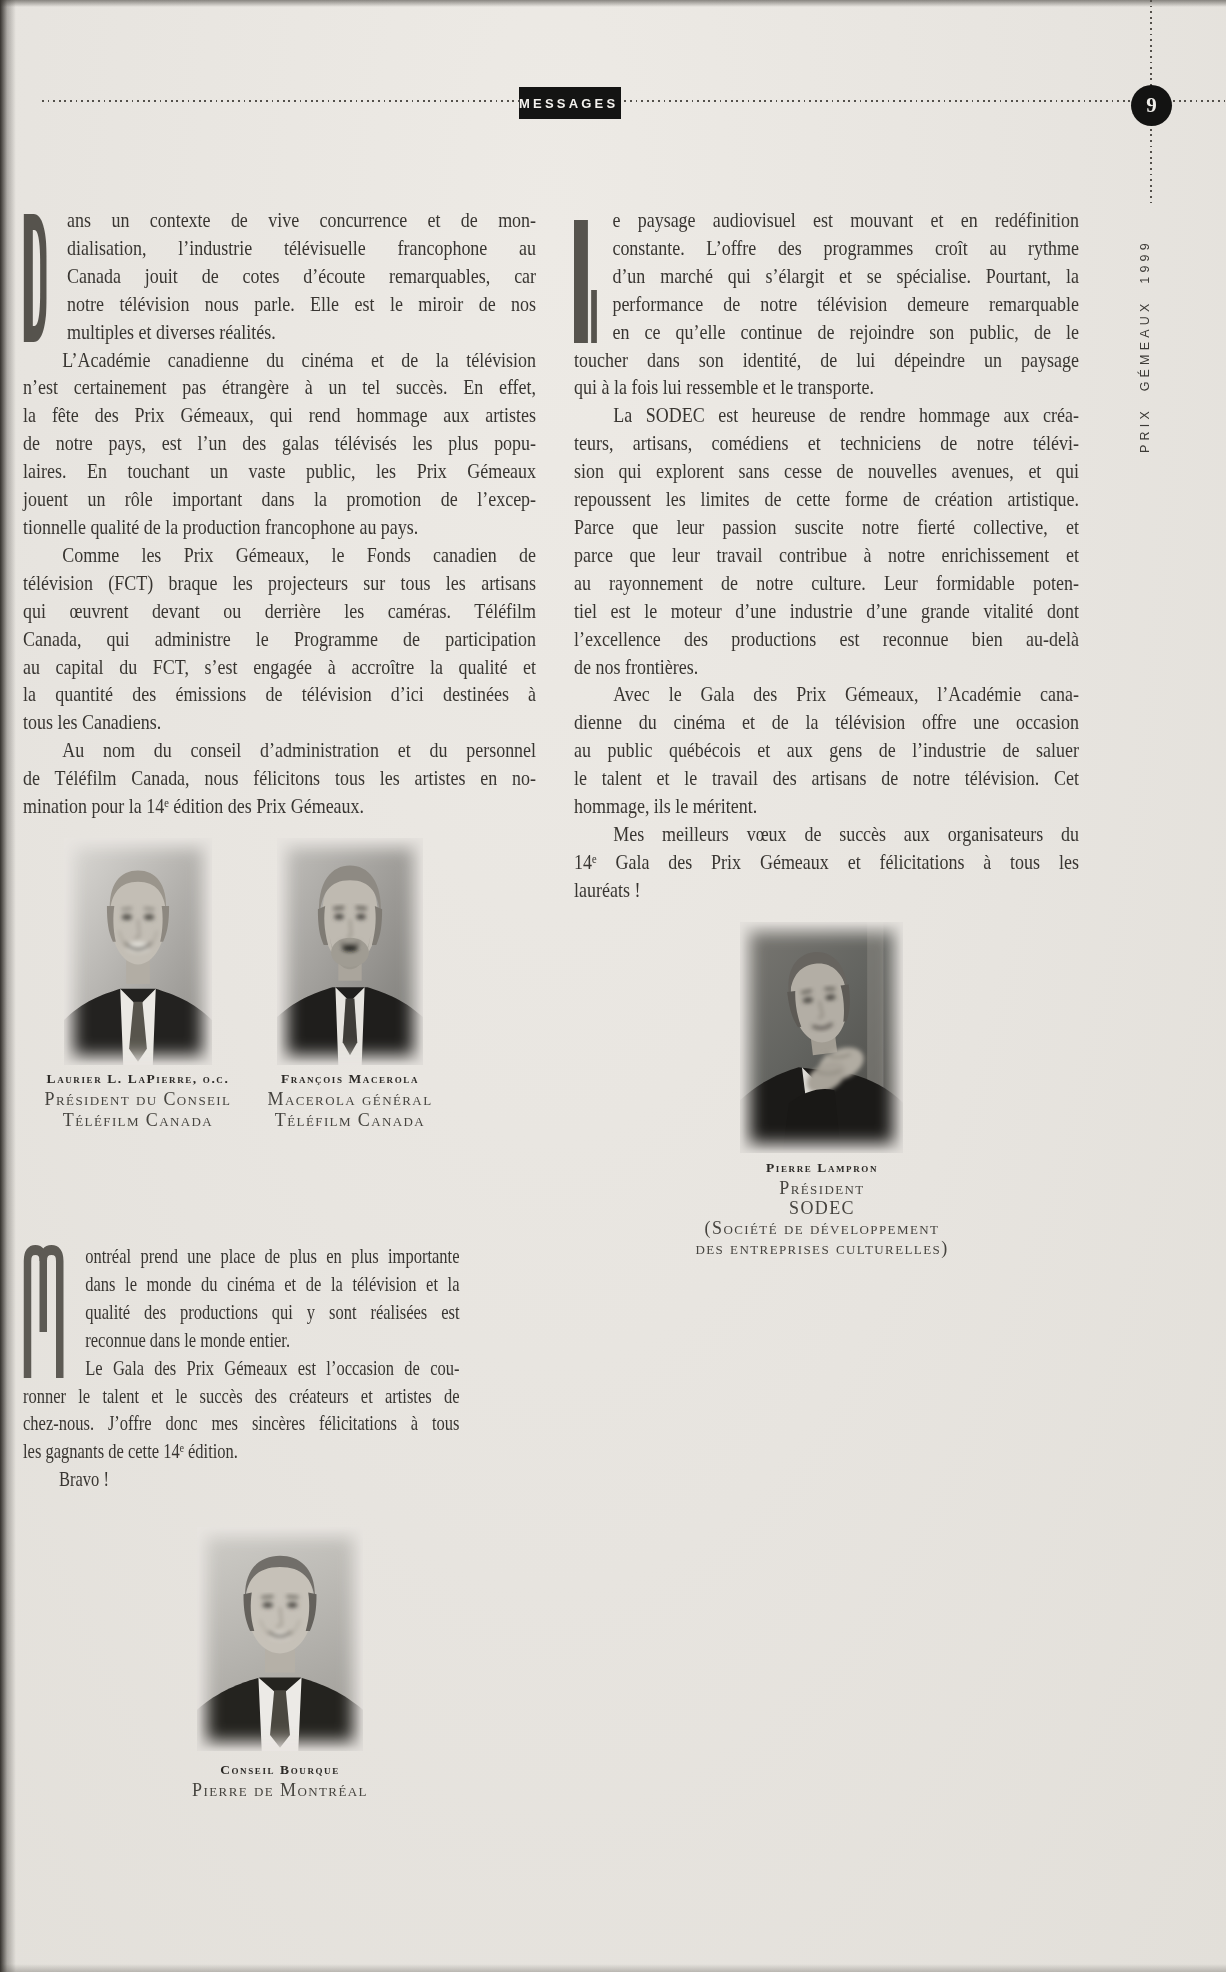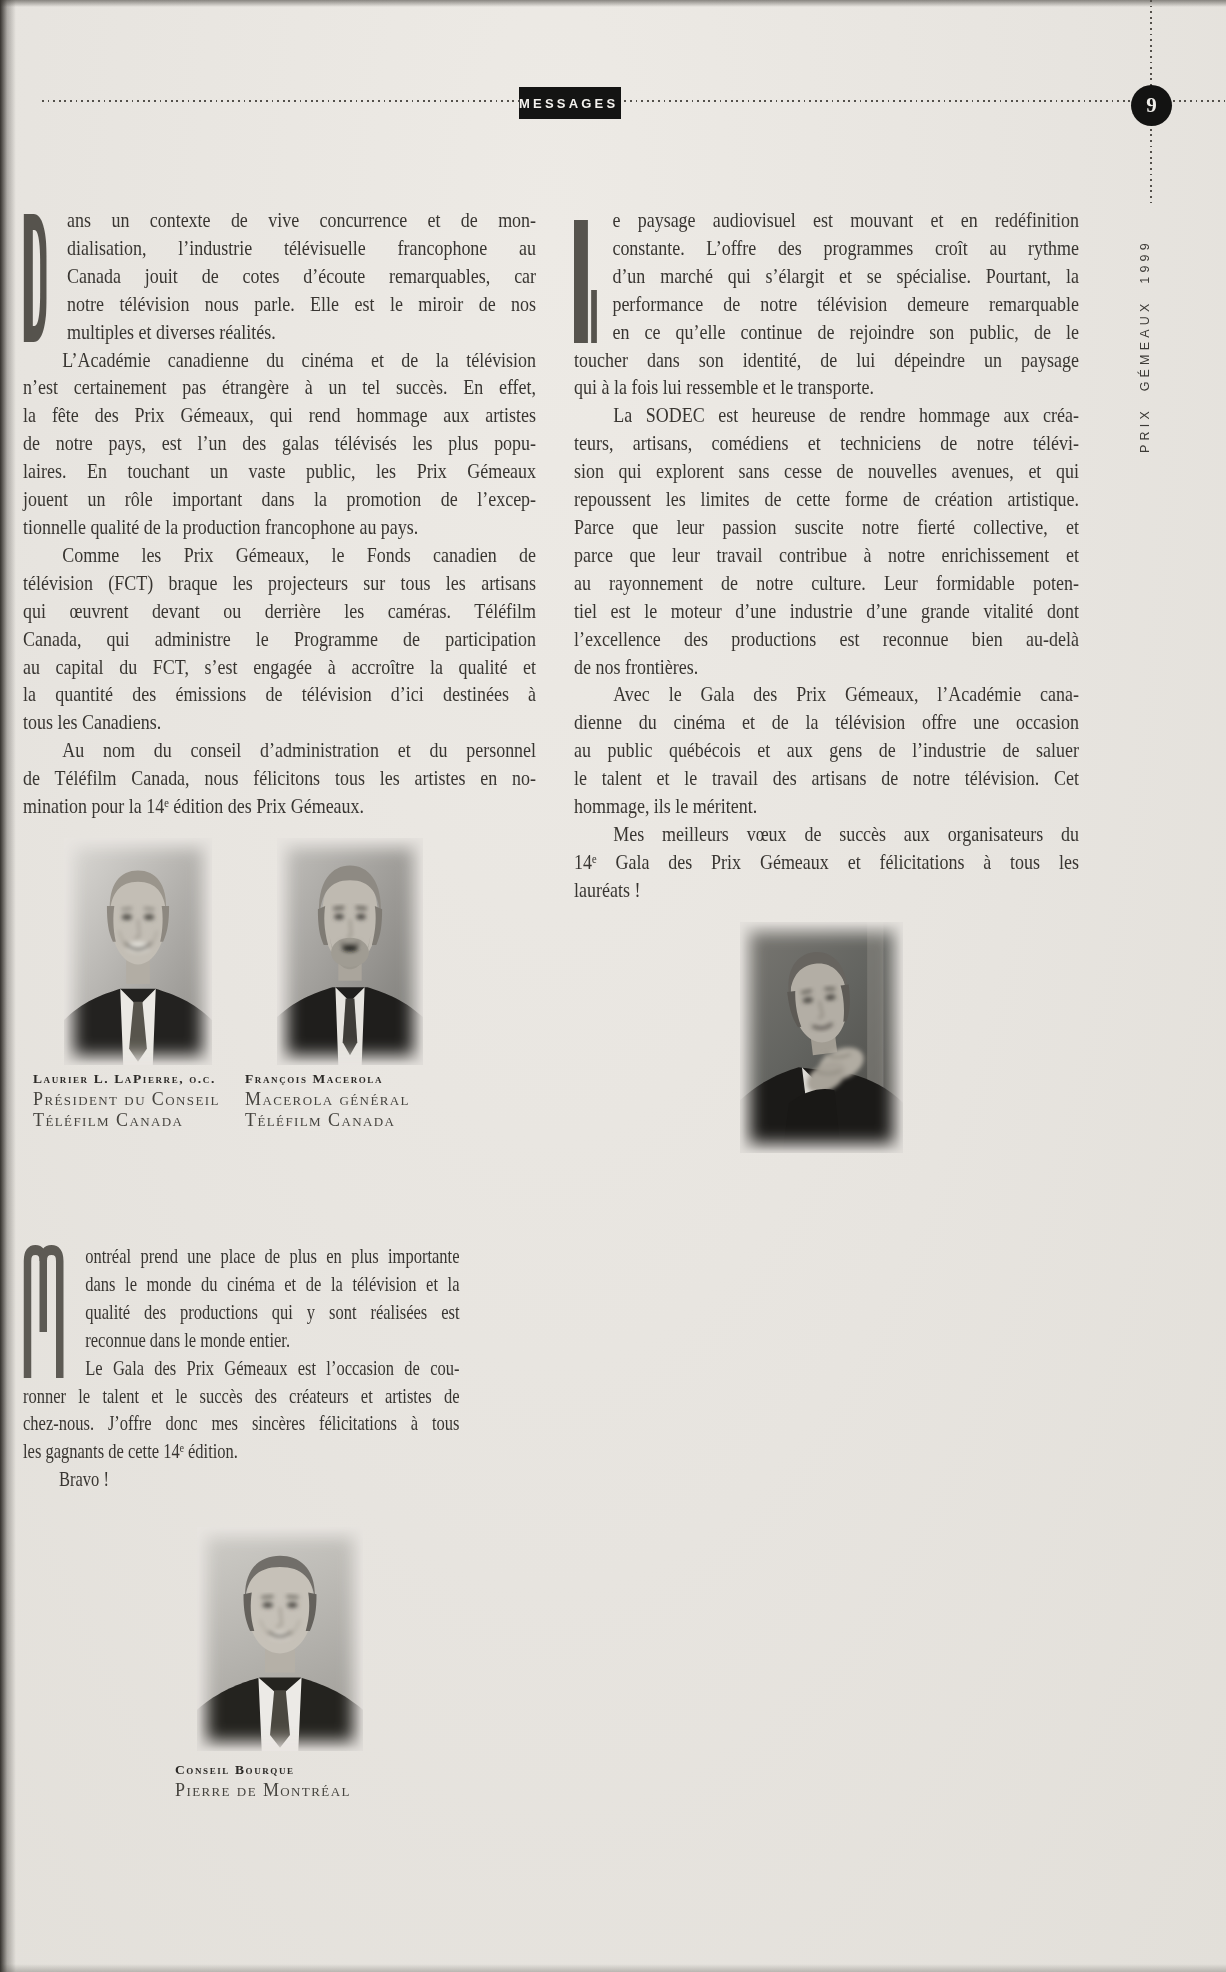--- a/index.html
+++ b/index.html
@@ -50,21 +50,21 @@
   .photo{position:absolute;overflow:hidden;}
   .photo svg{display:block;width:100%;height:100%;}
   .photo::after{content:'';position:absolute;inset:0;
         box-shadow:inset 0 0 16px 10px rgba(232,229,224,.95), inset 0 0 5px 2px rgba(232,229,224,.55);}
   .p1{left:64px;top:838px;width:148px;height:227px;}
   .p2{left:277px;top:838px;width:146px;height:227px;}
   .p3{left:740px;top:922px;width:163px;height:231px;}
   .p4{left:197px;top:1527px;width:166px;height:224px;}
 
   
-  .cap{position:absolute;text-align:left;font-variant:small-caps;line-height:21px;}
+  .cap{position:absolute;text-align:center;font-variant:small-caps;line-height:21px;}
   .cap-name{font-size:13.5px;font-weight:700;letter-spacing:1.6px;color:#2b2926;}
   .cap-role{font-size:18px;letter-spacing:1.4px;color:#46443f;}
   .c1{left:33px;top:1068px;width:210px;}
   .c2{left:245px;top:1068px;width:210px;font-family:Liberation Serif, serif;}
   .c3{left:692px;top:1158px;width:260px;line-height:20px;}
   .c4{left:175px;top:1759px;width:210px;}
 </style>
 </head>
 <body>
 
@@ -324,19 +324,28 @@
         <div class="cap-role">Téléfilm Canada</div>
       </div>
   </div>
   <div class="cap c2">
     <div class="cap-name">François Macerola</div>
     <div>
         <div class="cap-role">Macerola général</div>
         <div class="cap-role">Téléfilm Canada</div>
       </div>
   </div>
+  <div class="cap c3">
+    <div class="cap-name">Pierre Lampron</div>
+    <div>
+        <div class="cap-role">Président</div>
+        <div class="cap-role">SODEC</div>
+        <div class="cap-role">(Société de développement</div>
+        <div class="cap-role">des entreprises culturelles)</div>
+      </div>
+  </div>
   <div class="cap c4">
     <div class="cap-name">Conseil Bourque</div>
     <div>
         <div class="cap-role">Pierre de Montréal</div>
       </div>
   </div>
 </div>
 
 </body></html>

